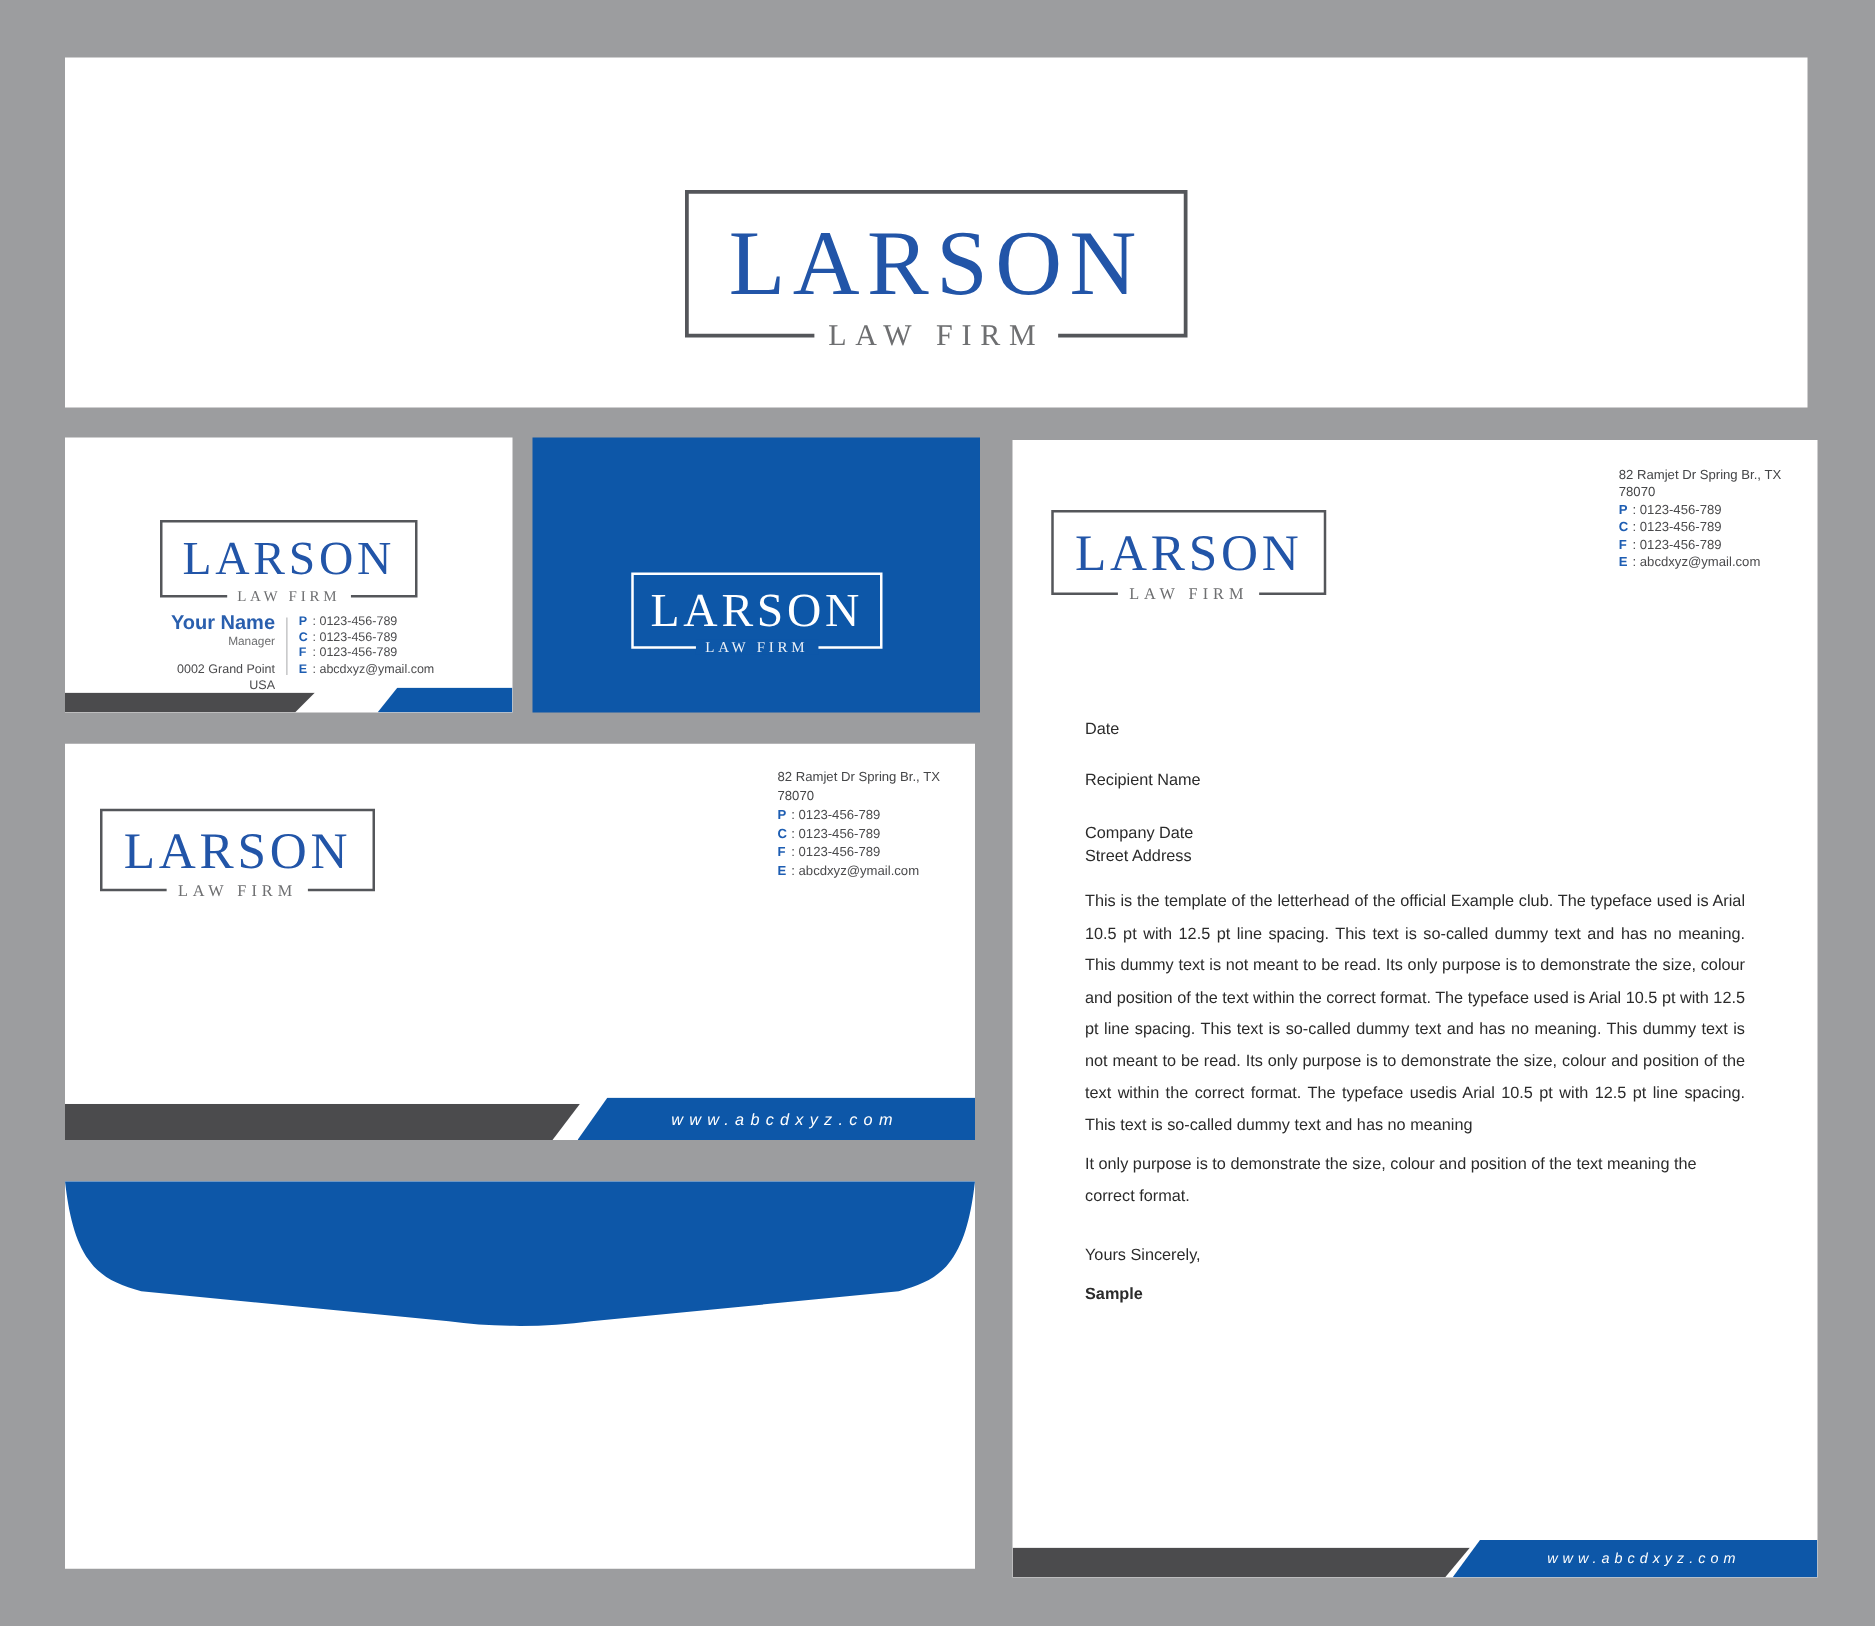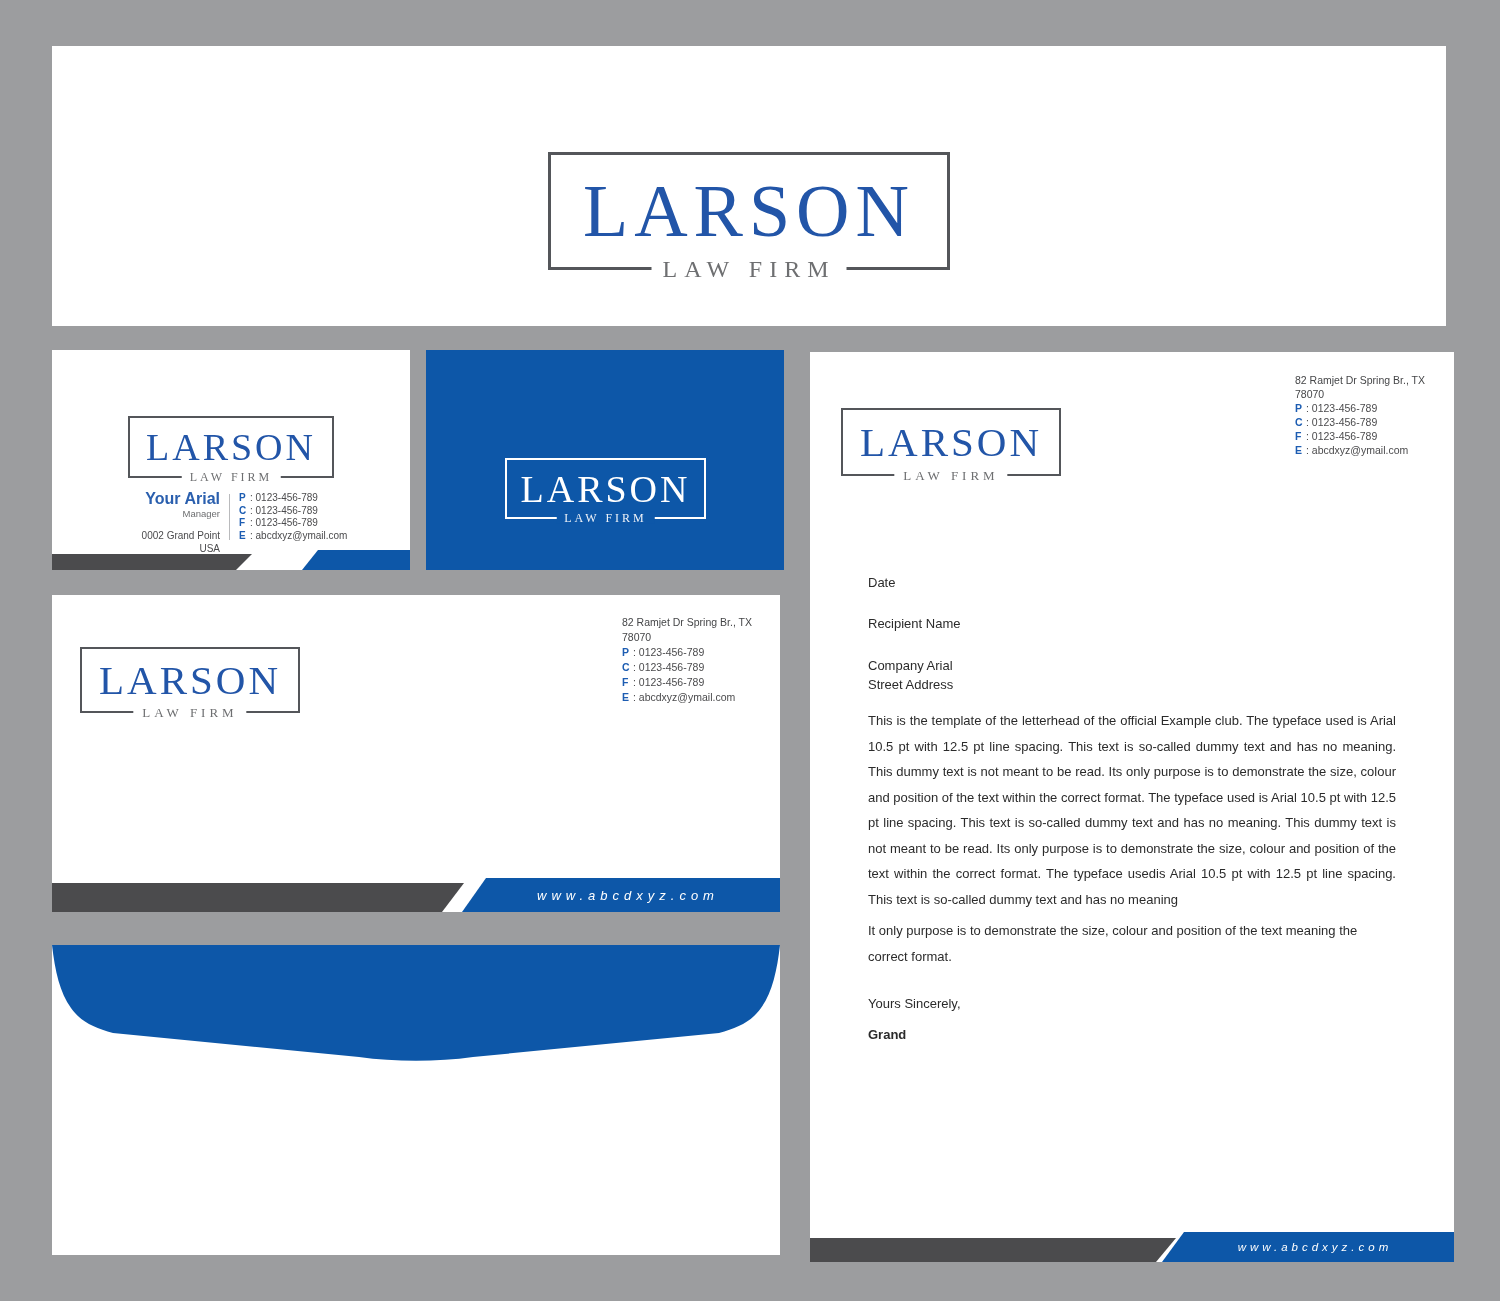--- a/index.html
+++ b/index.html
@@ -116,21 +116,21 @@
     <span class="logo-tag">LAW FIRM</span>
   </div>
 </section>
 
 <section class="sheet card-front">
   <div class="logo logo-md">
     <span class="logo-word">LARSON</span>
     <span class="logo-tag">LAW FIRM</span>
   </div>
   <div class="name-block">
-    <div class="person-name">Your Arial</div>
+    <div class="person-name">Your Name</div>
     <div class="person-title">Manager</div>
     <div class="person-addr">
       <div>0002 Grand Point</div>
       <div>USA</div>
     </div>
   </div>
   <div class="vdivider"></div>
   <div class="contact-list">
     <div class="cline">
         <span class="k">P</span>
@@ -216,24 +216,24 @@
         <span class="v">: 0123-456-789</span>
       </div>
     <div class="cline">
         <span class="k">E</span>
         <span class="v">: abcdxyz@ymail.com</span>
       </div>
   </div>
   <div class="letter-content">
     <div class="l-date">Date</div>
     <div class="l-recipient">Recipient Name</div>
-    <div class="l-addrline">Company Arial</div>
+    <div class="l-addrline">Company Date</div>
     <div class="l-addrline">Street Address</div>
     <div class="l-body1">This is the template of the letterhead of the official Example club. The typeface used is Arial 10.5 pt with 12.5 pt line spacing. This text is so-called dummy text and has no meaning. This dummy text is not meant to be read. Its only purpose is to demonstrate the size, colour and position of the text within the correct format. The typeface used is Arial 10.5 pt with 12.5 pt line spacing. This text is so-called dummy text and has no meaning. This dummy text is not meant to be read. Its only purpose is to demonstrate the size, colour and position of the text within the correct format. The typeface usedis Arial 10.5 pt with 12.5 pt line spacing. This text is so-called dummy text and has no meaning</div>
     <div class="l-body2">It only purpose is to demonstrate the size, colour and position of the text meaning the correct format.</div>
     <div class="l-closing">Yours Sincerely,</div>
-    <div class="l-signature">Grand</div>
+    <div class="l-signature">Sample</div>
   </div>
   <div class="bar bar-gray"></div>
   <div class="bar bar-blue">
     <span class="website">www.abcdxyz.com</span>
   </div>
 </section>
 
 </body></html>

